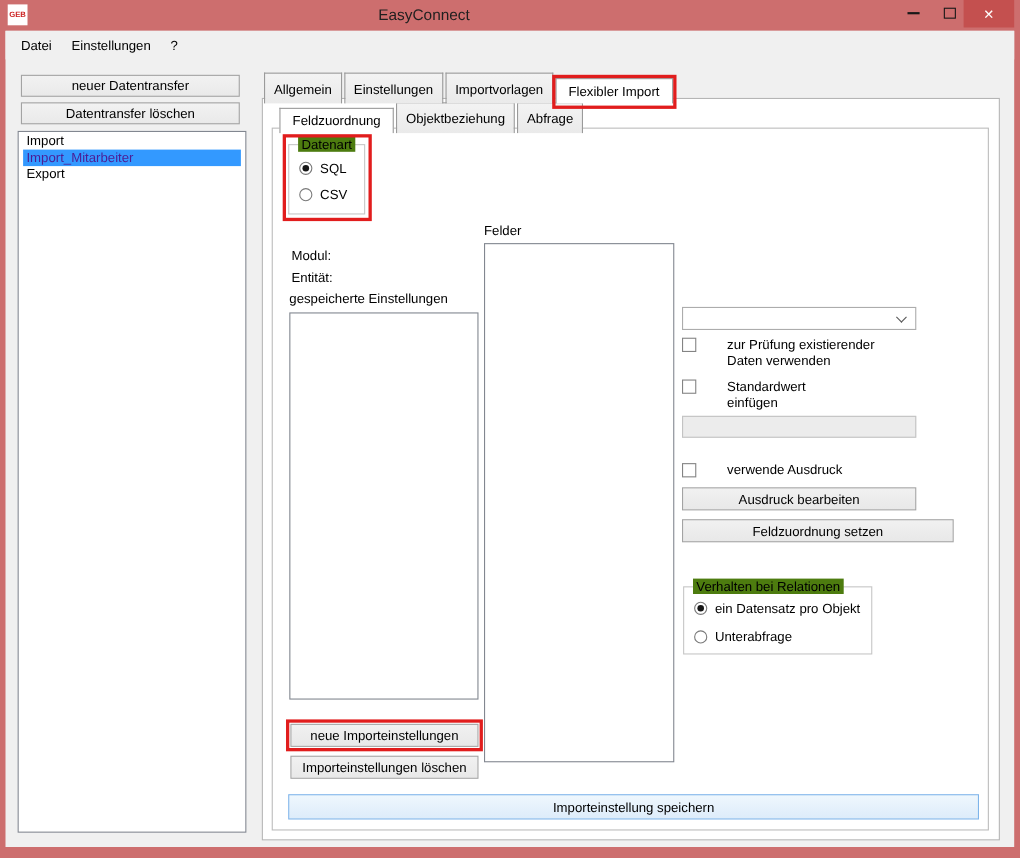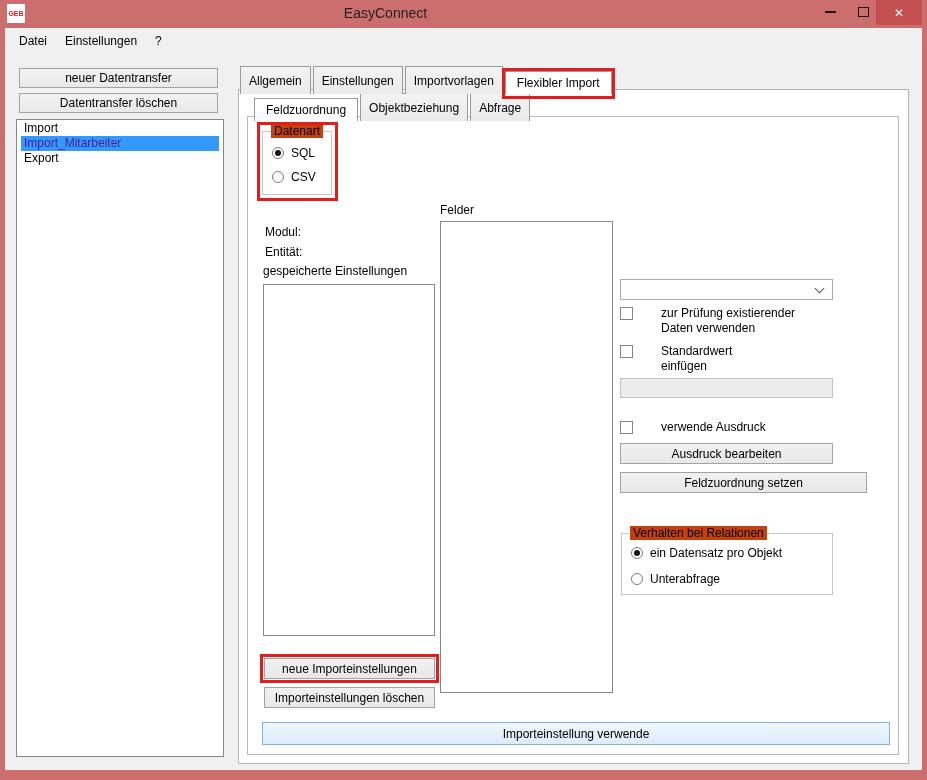--- a/index.html
+++ b/index.html
@@ -54,21 +54,21 @@
 
   .sub-tabs { position:absolute; left:15px; top:3px; display:flex; align-items:flex-end; z-index:3; }
   .sub-tabs .tab { margin-right:2px; }
   .sub-tabs .tab.active { height:23px; }
 
   .subtab-page { position:absolute; left:8px; top:26px; width:652px; height:639px;
                  background:#fff; border:1px solid #bcbcbc; }
 
   
   .groupbox { position:absolute; border:1px solid #c6c6c6; background:#fff; }
-  .groupbox .legend { position:absolute; top:-8px; left:8px; background:#c2410c; padding:0 3px;
+  .groupbox .legend { position:absolute; top:-8px; left:8px; background:#4d7c0f; padding:0 3px;
                       font-size:12px; white-space:nowrap; }
 
   .radio-row { display:flex; align-items:center; gap:7px; }
   .radio { width:12px; height:12px; min-width:12px; border:1px solid #7a7a7a; border-radius:50%;
            background:#fff; position:relative; }
   .radio.checked::after { content:""; position:absolute; left:2px; top:2px; right:2px; bottom:2px;
                           background:#151515; border-radius:50%; }
 
   .checkbox-row { position:absolute; display:flex; gap:8px; }
   .checkbox { width:13px; height:13px; min-width:13px; border:1px solid #848484; background:#fff; margin-top:1px; }
@@ -110,21 +110,21 @@
 
   .btn { position:absolute; background:linear-gradient(#f1f1f1,#e8e8e8); border:1px solid #a3a3a3;
          display:flex; align-items:center; justify-content:center; font-size:12px; cursor:default; }
   .btn-ausdruck { left:372px; top:326px; width:213px; height:21px; }
   .btn-feldzuordnung { left:372px; top:355px; width:247px; height:21px; }
   .btn-neue { left:16px; top:541px; width:171px; height:21px; }
   .btn-loeschen { left:16px; top:570px; width:171px; height:21px; }
   .btn-speichern { left:14px; top:605px; width:628px; height:23px;
                    background:linear-gradient(#eff7fd,#ddecfa); border:1px solid #7eb4ea; }
 
-  .gb-relationen { left:373px; top:416px; width:212px; height:62px;text-align:center; }
+  .gb-relationen { left:373px; top:416px; width:172px; height:62px;text-align:center; }
   .gb-relationen .radio-row { position:absolute; left:9px; }
   .gb-relationen .row-1 { top:12px; }
   .gb-relationen .row-2 { top:38px; }
 </style>
 </head>
 <body>
 
 <div class="window">
 
   <div class="titlebar">
@@ -239,19 +239,19 @@
           </div>
           <div class="radio-row row-2">
             <span class="radio"></span>
             <span>Unterabfrage</span>
           </div>
         </div>
 
         <div class="annotation anno-neue-btn"></div>
         <div class="btn btn-neue">neue Importeinstellungen</div>
         <div class="btn btn-loeschen">Importeinstellungen löschen</div>
-        <div class="btn btn-speichern">Importeinstellung verwende</div>
+        <div class="btn btn-speichern">Importeinstellung speichern</div>
 
       </div>
     </div>
 
   </div>
 </div>
 
 </body></html>

